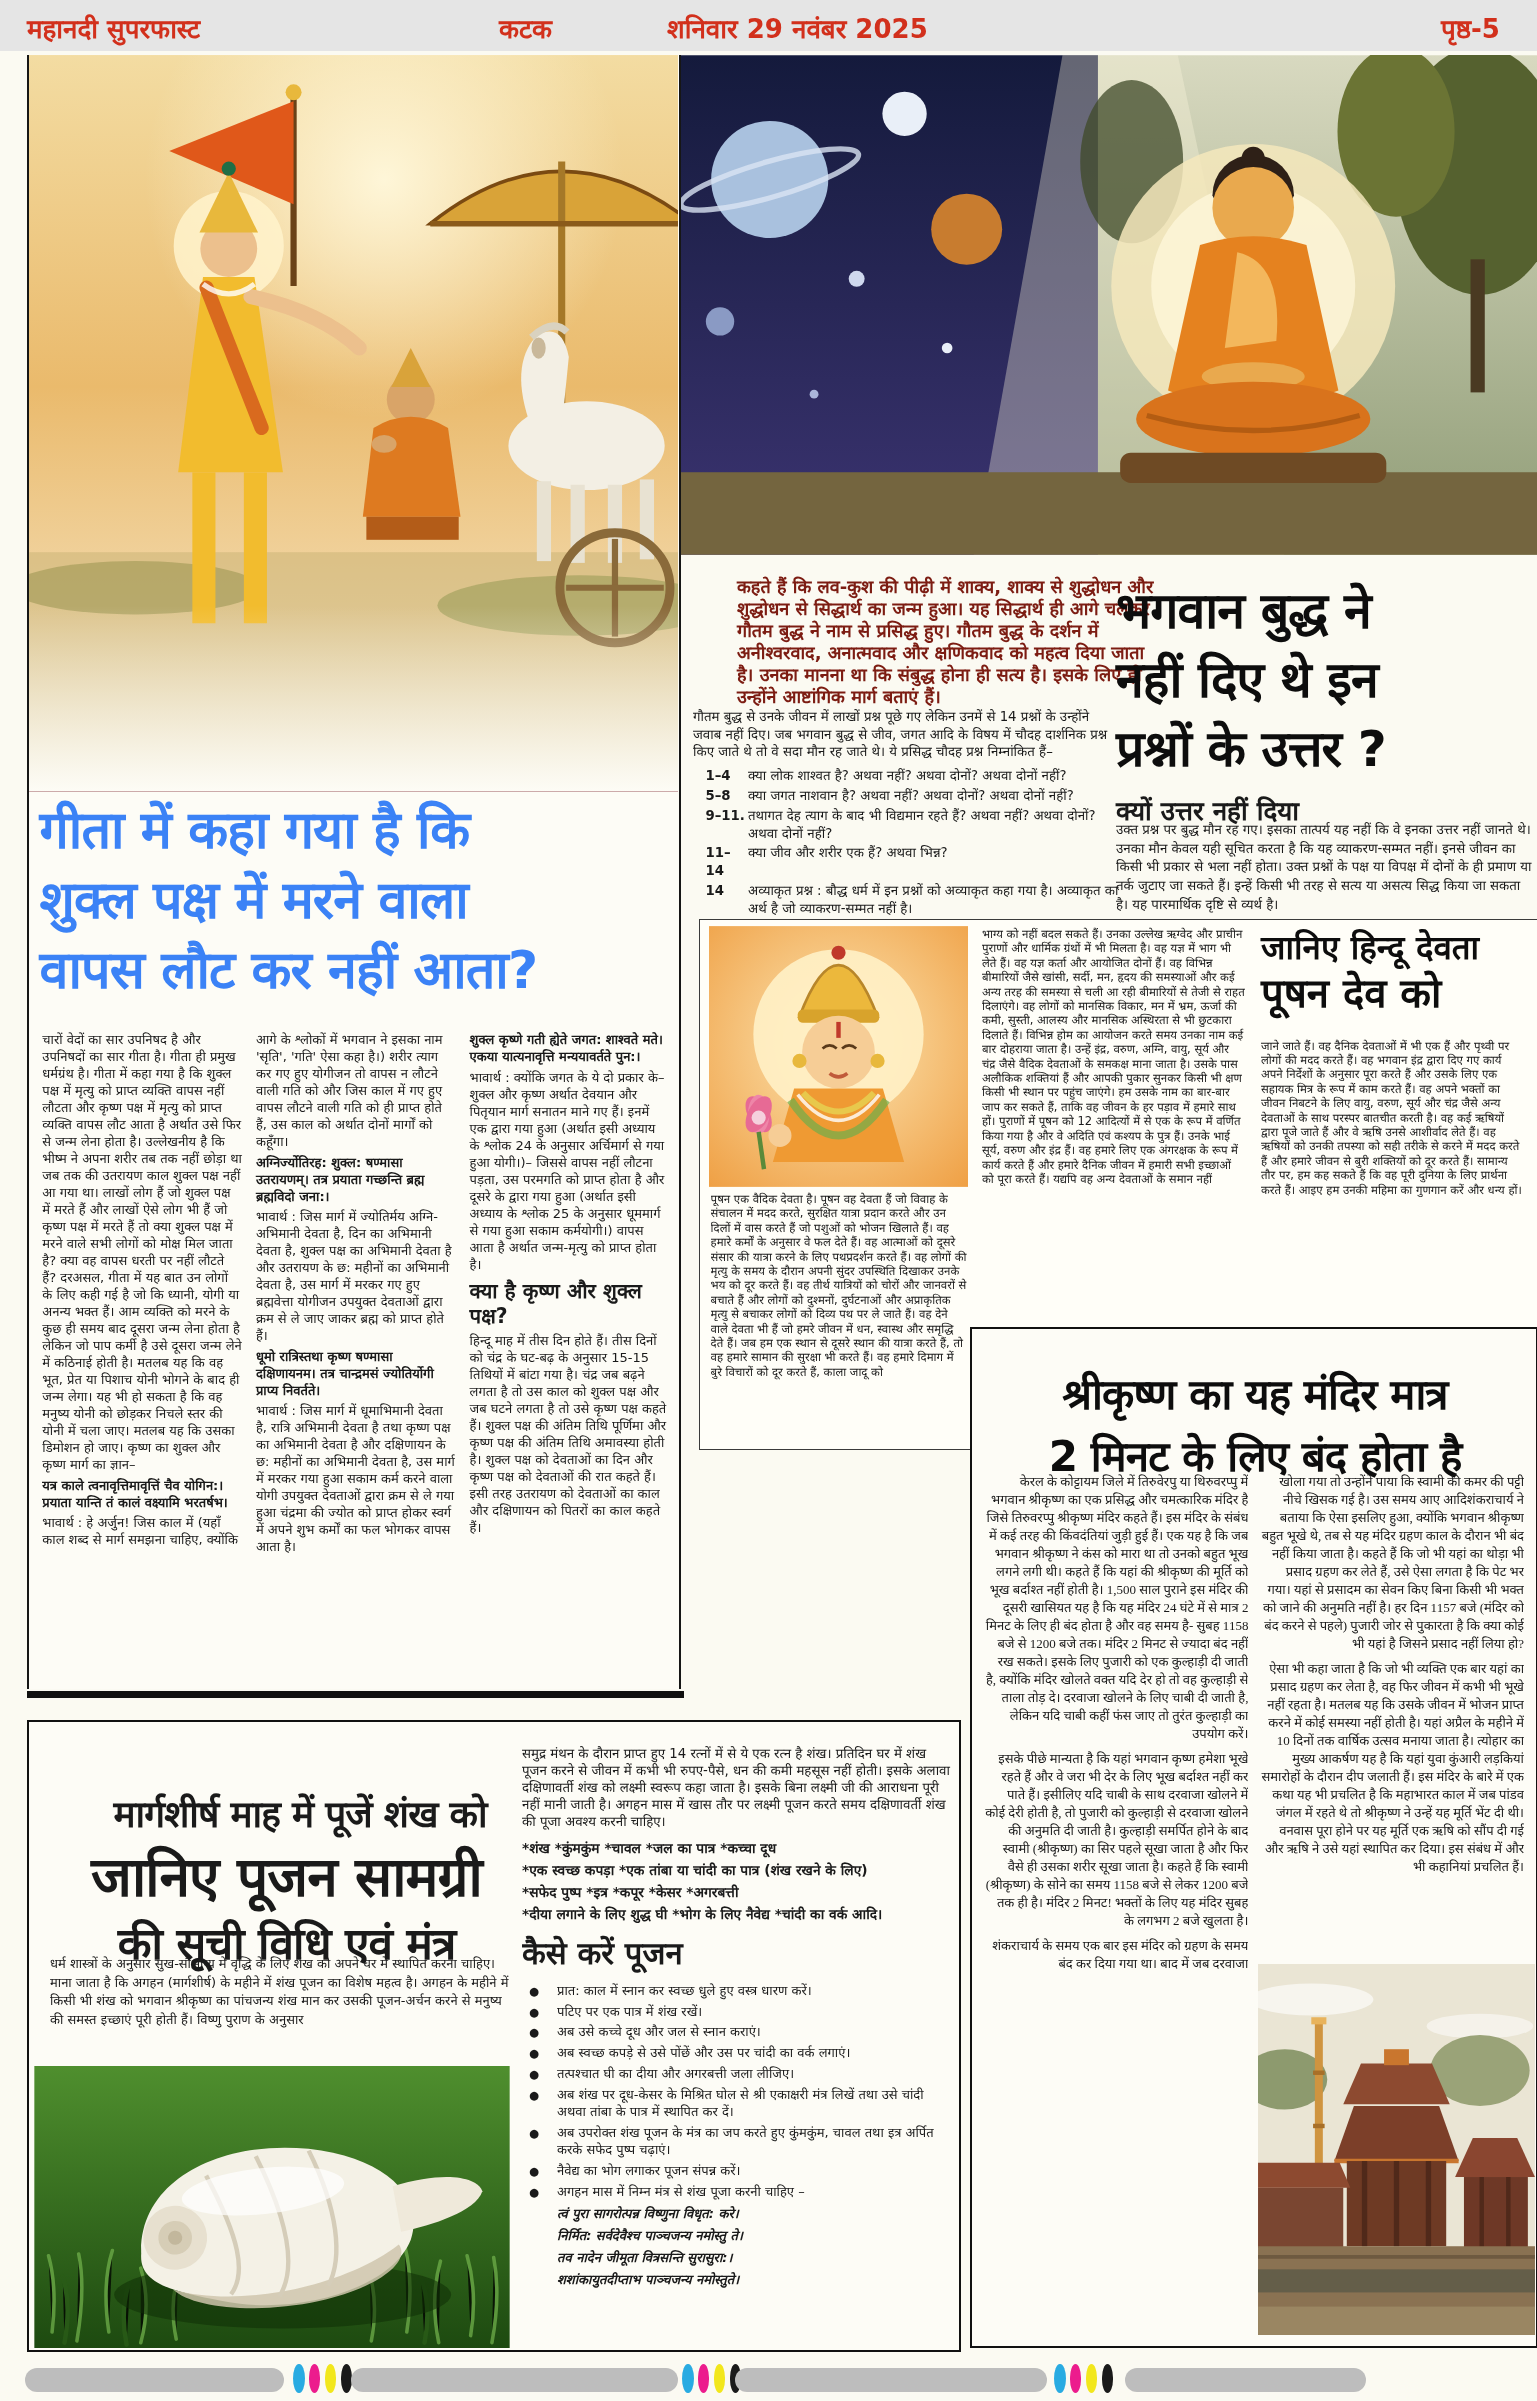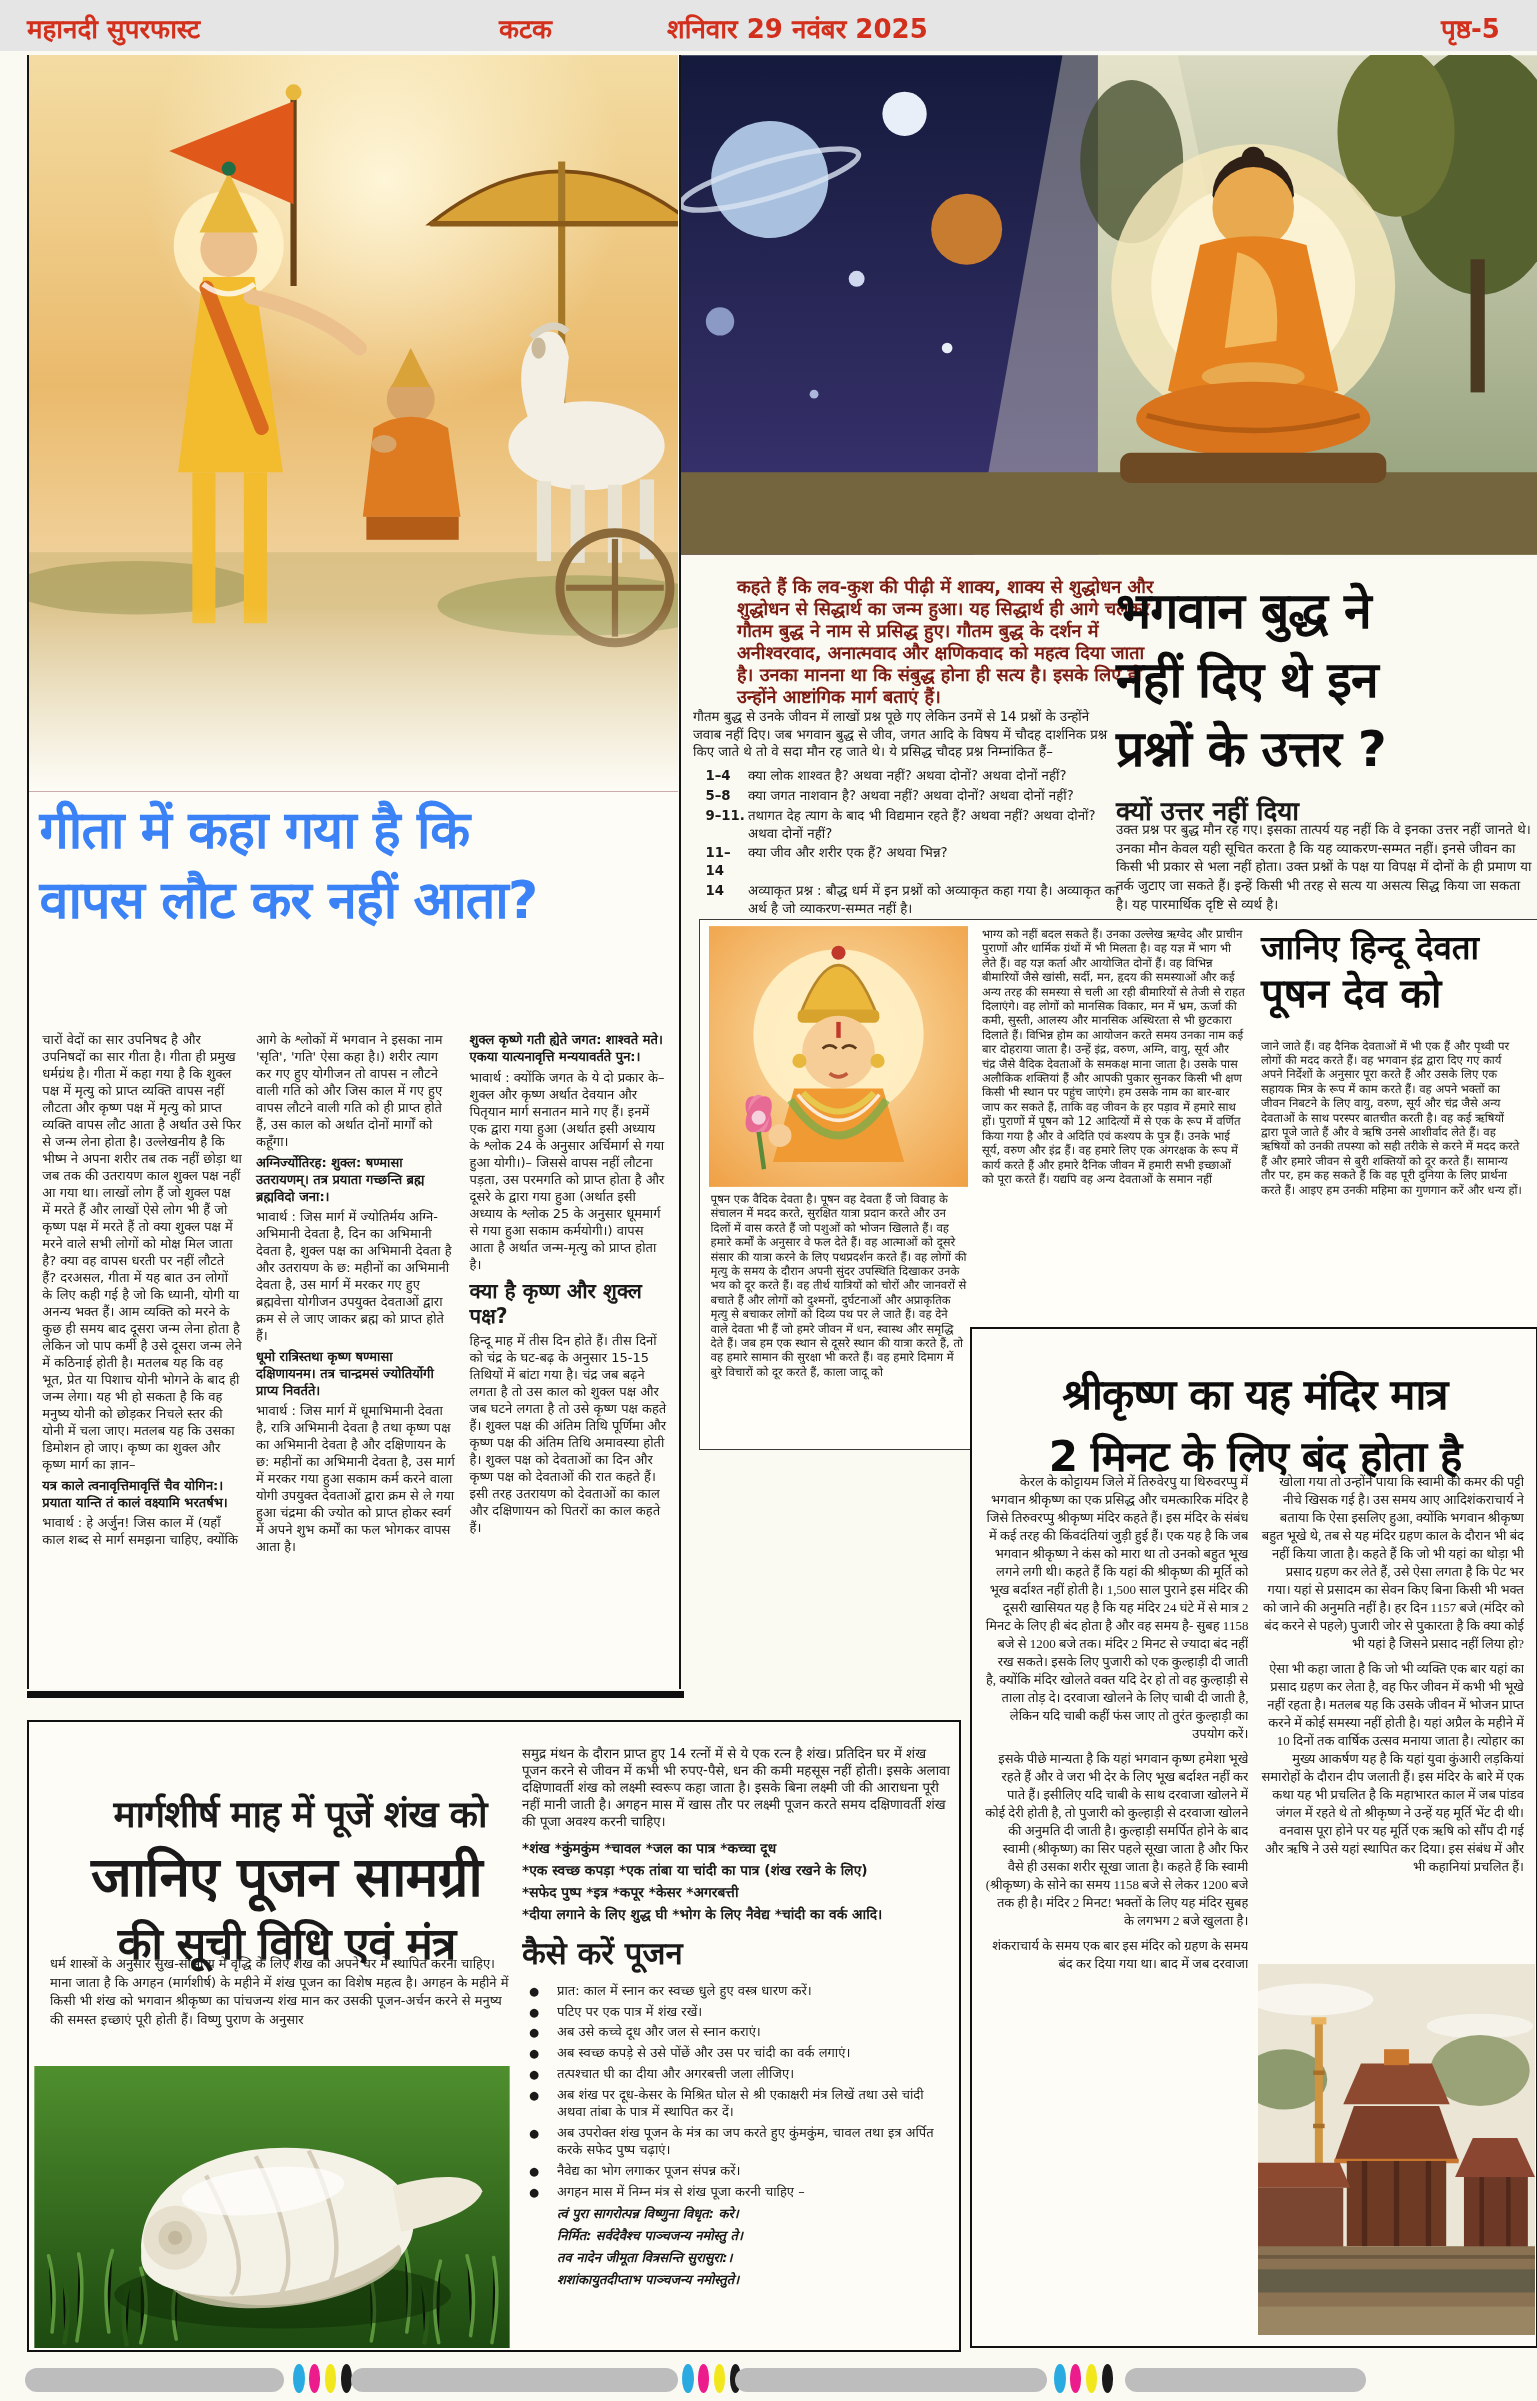--- a/index.html
+++ b/index.html
@@ -166,20 +166,21 @@
         </g>
 
         <circle cx="660" cy="600" r="62" fill="none" stroke="#8a6a3a" stroke-width="10"></circle>
         <line x1="660" y1="545" x2="660" y2="655" stroke="#8a6a3a" stroke-width="7"></line>
         <line x1="605" y1="600" x2="715" y2="600" stroke="#8a6a3a" stroke-width="7"></line>
         <rect x="0" y="620" width="731" height="210" fill="url(#kfade)"></rect>
       </svg>
     </div>
     <div class="gita-headline" data-name="gita-headline">
         <div data-name="headline-line"><span class="t">गीता में कहा गया है कि</span></div>
+        <div data-name="headline-line"><span class="t">शुक्ल पक्ष में मरने वाला</span></div>
         <div data-name="headline-line"><span class="t">वापस लौट कर नहीं आता?</span></div>
       </div>
     <div class="gita-cols" data-name="gita-body-columns">
         <p data-name="gita-paragraph"><span class="t">चारों वेदों का सार उपनिषद है और उपनिषदों का सार गीता है। गीता ही प्रमुख धर्मग्रंथ है। गीता में कहा गया है कि शुक्ल पक्ष में मृत्यु को प्राप्त व्यक्ति वापस नहीं लौटता और कृष्ण पक्ष में मृत्यु को प्राप्त व्यक्ति वापस लौट आता है अर्थात उसे फिर से जन्म लेना होता है। उल्लेखनीय है कि भीष्म ने अपना शरीर तब तक नहीं छोड़ा था जब तक की उतरायण काल शुक्ल पक्ष नहीं आ गया था। लाखों लोग हैं जो शुक्ल पक्ष में मरते हैं और लाखों ऐसे लोग भी हैं जो कृष्ण पक्ष में मरते हैं तो क्या शुक्ल पक्ष में मरने वाले सभी लोगों को मोक्ष मिल जाता है? क्या वह वापस धरती पर नहीं लौटते हैं? दरअसल, गीता में यह बात उन लोगों के लिए कही गई है जो कि ध्यानी, योगी या अनन्य भक्त हैं। आम व्यक्ति को मरने के कुछ ही समय बाद दूसरा जन्म लेना होता है लेकिन जो पाप कर्मी है उसे दूसरा जन्म लेने में कठिनाई होती है। मतलब यह कि वह भूत, प्रेत या पिशाच योनी भोगने के बाद ही जन्म लेगा। यह भी हो सकता है कि वह मनुष्य योनी को छोड़कर निचले स्तर की योनी में चला जाए। मतलब यह कि उसका डिमोशन हो जाए। कृष्ण का शुक्ल और कृष्ण मार्ग का ज्ञान–</span></p>
         <p class="shloka" data-name="gita-paragraph"><span class="t">यत्र काले त्वनावृत्तिमावृत्तिं चैव योगिन:। प्रयाता यान्ति तं कालं वक्ष्यामि भरतर्षभ।</span></p>
         <p data-name="gita-paragraph"><span class="t">भावार्थ : हे अर्जुन! जिस काल में (यहाँ काल शब्द से मार्ग समझना चाहिए, क्योंकि आगे के श्लोकों में भगवान ने इसका नाम 'सृति', 'गति' ऐसा कहा है।) शरीर त्याग कर गए हुए योगीजन तो वापस न लौटने वाली गति को और जिस काल में गए हुए वापस लौटने वाली गति को ही प्राप्त होते हैं, उस काल को अर्थात दोनों मार्गों को कहूँगा।</span></p>
         <p class="shloka" data-name="gita-paragraph"><span class="t">अग्निर्ज्योतिरह: शुक्ल: षण्मासा उतरायणम्। तत्र प्रयाता गच्छन्ति ब्रह्म ब्रह्मविदो जना:।</span></p>
         <p data-name="gita-paragraph"><span class="t">भावार्थ : जिस मार्ग में ज्योतिर्मय अग्नि-अभिमानी देवता है, दिन का अभिमानी देवता है, शुक्ल पक्ष का अभिमानी देवता है और उतरायण के छ: महीनों का अभिमानी देवता है, उस मार्ग में मरकर गए हुए ब्रह्मवेत्ता योगीजन उपयुक्त देवताओं द्वारा क्रम से ले जाए जाकर ब्रह्म को प्राप्त होते हैं।</span></p>
         <p class="shloka" data-name="gita-paragraph"><span class="t">धूमो रात्रिस्तथा कृष्ण षण्मासा दक्षिणायनम। तत्र चान्द्रमसं ज्योतिर्योगी प्राप्य निवर्तते।</span></p>
         <p data-name="gita-paragraph"><span class="t">भावार्थ : जिस मार्ग में धूमाभिमानी देवता है, रात्रि अभिमानी देवता है तथा कृष्ण पक्ष का अभिमानी देवता है और दक्षिणायन के छ: महीनों का अभिमानी देवता है, उस मार्ग में मरकर गया हुआ सकाम कर्म करने वाला योगी उपयुक्त देवताओं द्वारा क्रम से ले गया हुआ चंद्रमा की ज्योत को प्राप्त होकर स्वर्ग में अपने शुभ कर्मों का फल भोगकर वापस आता है।</span></p>

